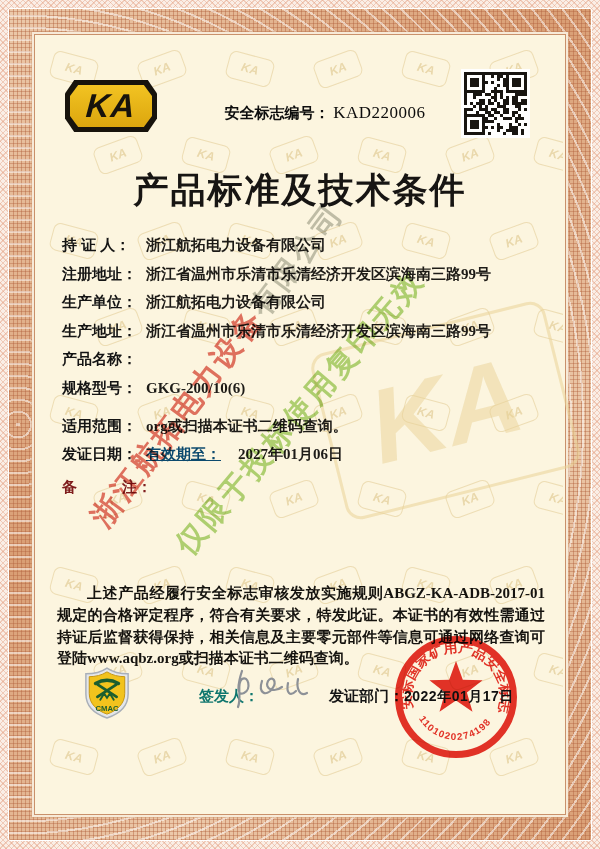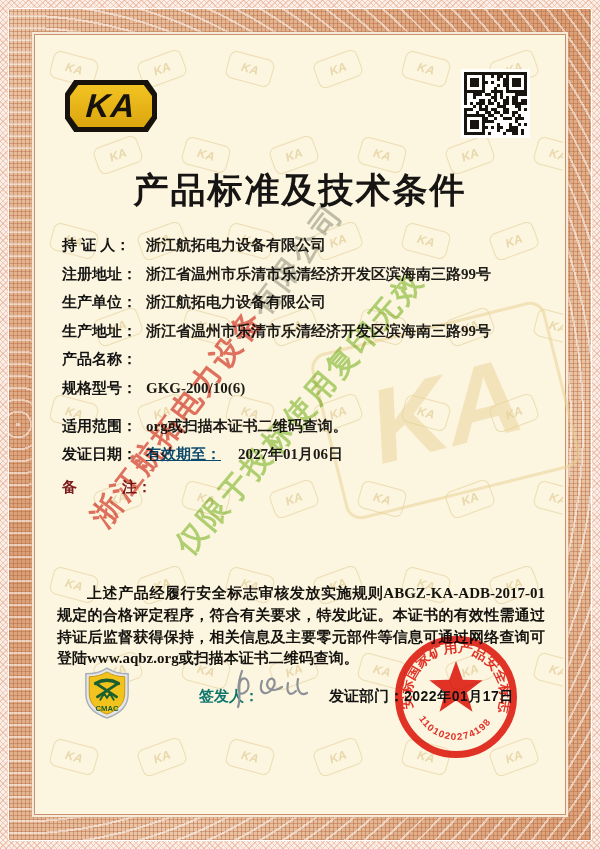--- a/index.html
+++ b/index.html
@@ -148,20 +148,24 @@
       <div class="tile" style="left: 366px; top: 706px; transform: rotate(15deg);">KA</div>
       <div class="tile" style="left: 454px; top: 706px; transform: rotate(-20deg);">KA</div>
     </div>
   <div class="giant-ka">KA</div>
 
   <div class="ka-logo">
     <div class="ka-logo-inner">
       <span>KA</span>
     </div>
   </div>
+  <div class="cert-no">
+    <span>安全标志编号：</span>
+    <span class="num">KAD220006</span>
+  </div>
   <div class="qr">
       <div class="d"></div>
       <div class="d"></div>
       <div class="d"></div>
       <div class="d"></div>
       <div class="d"></div>
       <div class="d"></div>
       <div class="d"></div>
       <div class="d"></div>
       <div class="d"></div>

